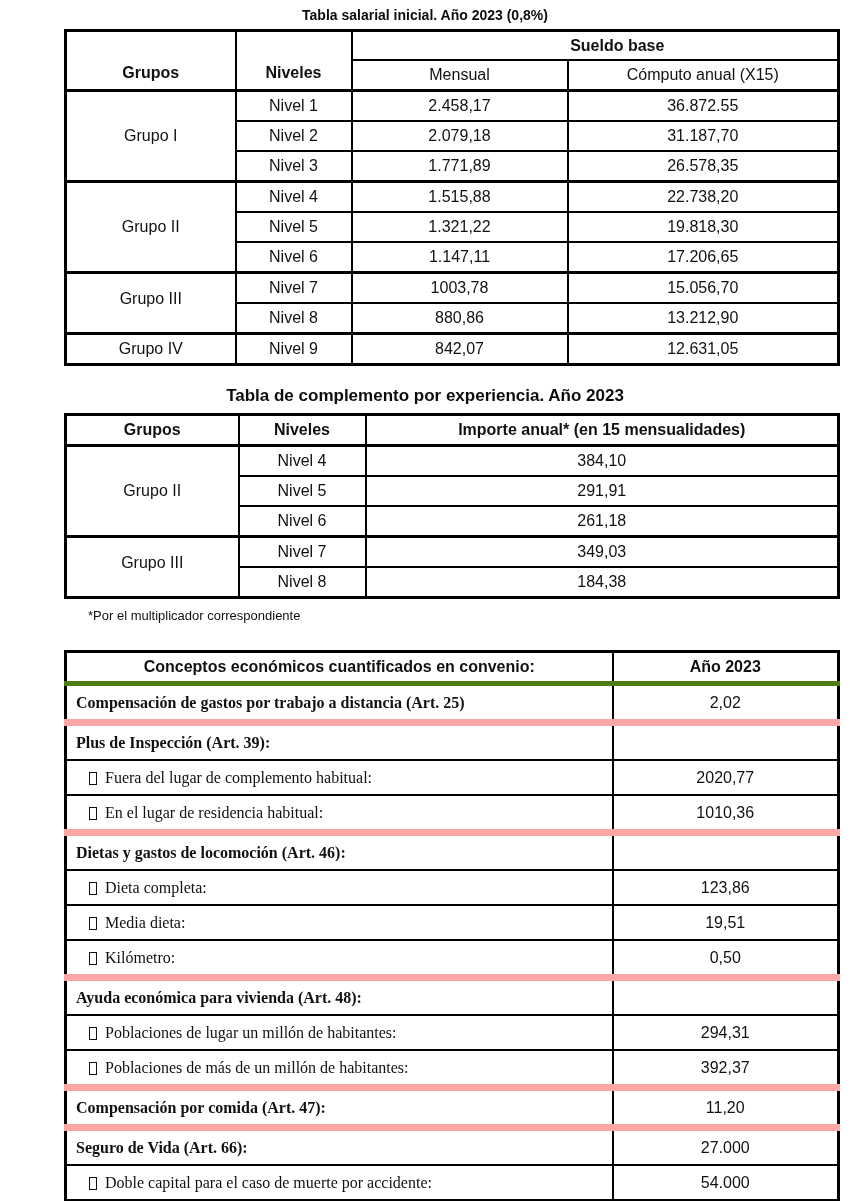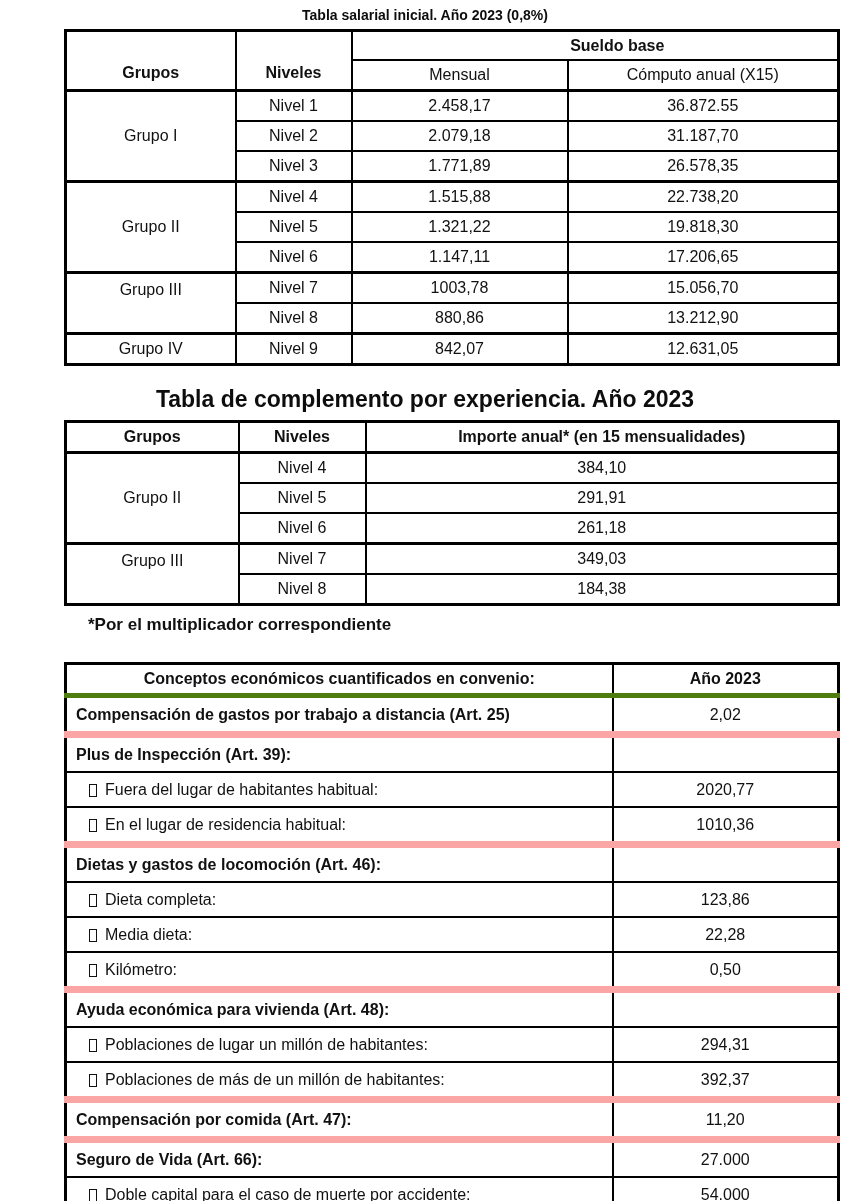--- a/index.html
+++ b/index.html
@@ -8,21 +8,21 @@
     font-family:"Liberation Sans","DejaVu Sans",sans-serif;
     color:#111; -webkit-font-smoothing:antialiased;
   }
   .page { padding-top:7px; }
 
   h1.doc-title {
     margin:0 0 6px 0; font-size:14px; font-weight:bold;
     text-align:center; color:#0d0d0d;
   }
   h2.doc-subtitle {
-    margin:20px 0 7px 0; font-size:23px; font-weight:bold;
+    margin:20px 0 7px 0; font-size:17px; font-weight:bold;
     text-align:center; color:#0d0d0d;
   }
 
   table {
     border-collapse:collapse; table-layout:fixed;
     margin-left:64px; width:773px;
     border:3px solid #000;
   }
   th, td {
     border:2px solid #000; font-size:16px; text-align:center;
@@ -31,36 +31,36 @@
   th { font-weight:bold; }
 
   
   .t1 th.span-head   { height:27px;padding-left:45px; }
   .t1 th.sub-head    { height:28px; font-weight:normal; }
   .t1 th.vbot        { vertical-align:bottom; padding-bottom:7px; }
   .t1 thead th.vbot,
   .t1 thead tr.subrow th { border-bottom:3px solid #000; }
   .t1 tbody td       { height:28px; font-weight:normal; }
   tr.gsep td         { border-top:3px solid #000; }
-  td.vtop            { vertical-align:top; padding-top:7px; }
+  td.vtop            { vertical-align:top; padding-top:16px; }
 
   
   .t2 thead th { height:28px; border-bottom:3px solid #000; }
   .t2 tbody td { height:28px; font-weight:normal; }
 
   .footnote {
-    margin:9px 0 0 88px; font-size:17px; color:#111;font-weight:bold;
+    margin:9px 0 0 88px; font-size:13px; color:#111;
   }
 
   
   .t3 { margin-top:27px; }
   .t3 thead th { height:28px; border-bottom:5px solid #4d7c0f; }
   .t3 tbody td { height:33px; }
   .t3 td.lbl {
-    text-align:left; padding-left:9px; font-weight:bold; white-space:nowrap;
+    text-align:left; padding-left:9px; font-weight:bold; white-space:nowrap;font-family:Liberation Serif, serif;
   }
   .t3 tr.item td.lbl { font-weight:normal; padding-left:22px; }
   .t3 td.val { font-weight:normal; }
   .t3 tr.sep td { border-top:7px solid #fca5a5; }
 
   .bullet {
     display:inline-block; width:8px; height:13px;
     border:1.5px solid #111; margin-right:8px; vertical-align:-2px;
     box-sizing:border-box;
   }
@@ -200,38 +200,38 @@
     <tbody>
       <tr>
         <td class="lbl">Compensación de gastos por trabajo a distancia (Art. 25)</td>
         <td class="val">2,02</td>
       </tr>
       <tr class="sep">
         <td class="lbl">Plus de Inspección (Art. 39):</td>
         <td class="val"></td>
       </tr>
       <tr class="item">
-        <td class="lbl"><span class="bullet"></span><span>Fuera del lugar de habitantes habitual:</span></td>
+        <td class="lbl"><span class="bullet"></span><span>Fuera del lugar de complemento habitual:</span></td>
         <td class="val">2020,77</td>
       </tr>
       <tr class="item">
         <td class="lbl"><span class="bullet"></span><span>En el lugar de residencia habitual:</span></td>
         <td class="val">1010,36</td>
       </tr>
       <tr class="sep">
         <td class="lbl">Dietas y gastos de locomoción (Art. 46):</td>
         <td class="val"></td>
       </tr>
       <tr class="item">
         <td class="lbl"><span class="bullet"></span><span>Dieta completa:</span></td>
         <td class="val">123,86</td>
       </tr>
       <tr class="item">
         <td class="lbl"><span class="bullet"></span><span>Media dieta:</span></td>
-        <td class="val">22,28</td>
+        <td class="val">19,51</td>
       </tr>
       <tr class="item">
         <td class="lbl"><span class="bullet"></span><span>Kilómetro:</span></td>
         <td class="val">0,50</td>
       </tr>
       <tr class="sep">
         <td class="lbl">Ayuda económica para vivienda (Art. 48):</td>
         <td class="val"></td>
       </tr>
       <tr class="item">

